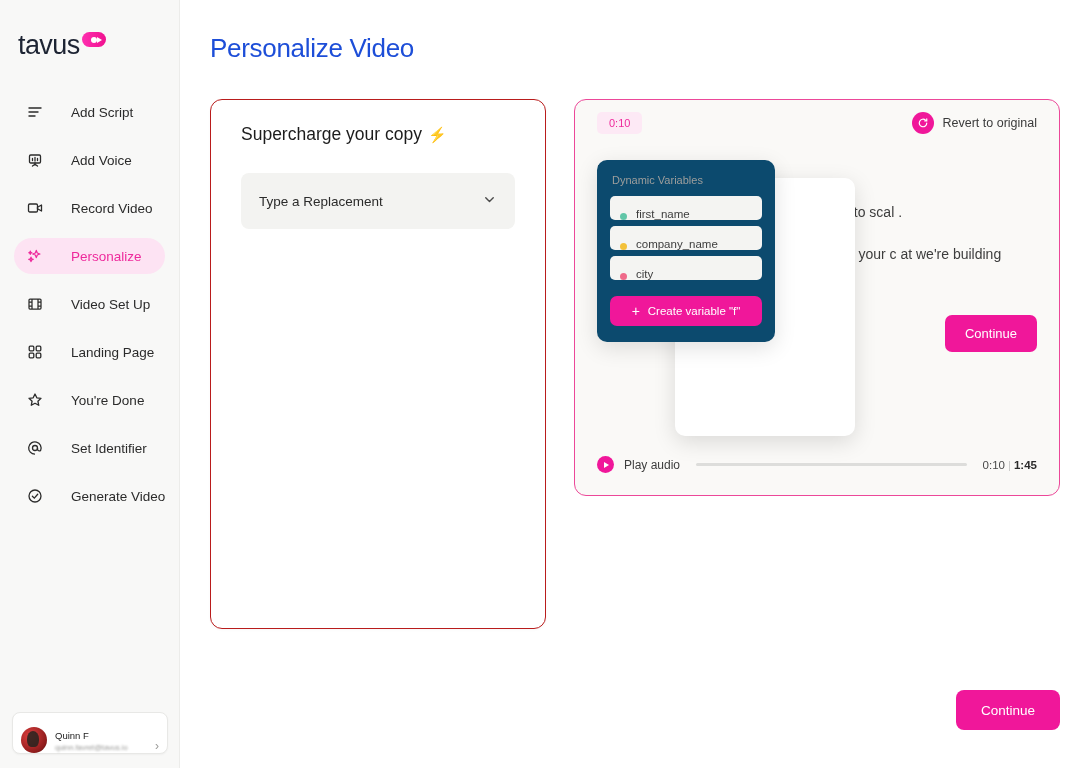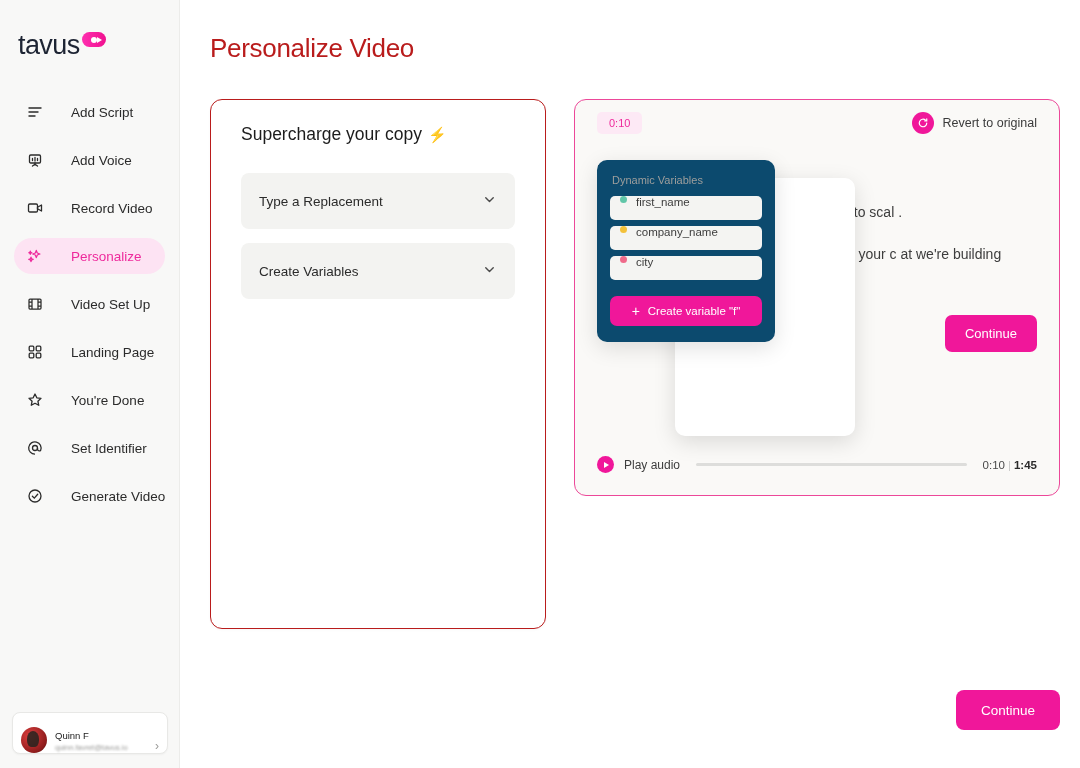--- a/index.html
+++ b/index.html
@@ -99,21 +99,21 @@
     filter: blur(0.9px);
   }
   .profile-chev { color: #9a9a98; font-size: 12px; }
 
   
   .main {
     flex: 1; position: relative; background: #fff;
     padding: 0 30px;
   }
   .page-title {
-    font-size: 26px; color: #b91c1c; font-weight: 400;
+    font-size: 26px; color: #1d4ed8; font-weight: 400;
     padding-top: 33px; letter-spacing: -0.3px;
   }
   .cards {
     display: flex; gap: 28px; margin-top: 35px;
   }
 
   
   .card-left {
     width: 336px; height: 530px;
     background: #fff;
@@ -218,21 +218,21 @@
     width: 178px;
     background: #0c4a6e;
     border-radius: 10px;
     box-shadow: 0 6px 22px rgba(0,0,0,0.12);
     padding: 14px 13px 16px 13px;
     z-index: 6;
   }
   .pop-title { font-size: 11px; color: #9e9e9c; margin-bottom: 10px; margin-left: 2px; }
   .var-row {
     height: 24px; border-radius: 5px; background: #f4f4f2;
-    display: flex; align-items: flex-start; gap: 9px;
+    display: flex; align-items: flex-end; gap: 9px;
     padding: 0 10px; margin-bottom: 6px;
     font-size: 11.5px; color: #3d3d3d; cursor: pointer;
   }
   .dot { width: 7px; height: 7px; border-radius: 50%; flex: 0 0 7px; }
   .create-var {
     margin-top: 16px;
     height: 30px; border-radius: 7px;
     background: #f0179a; color: #fff;
     display: flex; align-items: center; justify-content: center; gap: 8px;
     font-size: 11.5px; cursor: pointer;
@@ -383,28 +383,20 @@
 
         <div class="accordion">
           <span>Type a Replacement</span>
           <span class="chev-down">
             <svg width="15" height="15" viewBox="0 0 16 16" fill="none" stroke="#4a4a4a" stroke-width="1.5" stroke-linecap="round" stroke-linejoin="round">
                 <path d="M4 6.2l4 4 4-4"></path>
               </svg>
           </span>
         </div>
 
-        <div class="accordion">
-          <span>Create Variables</span>
-          <span class="chev-down">
-            <svg width="15" height="15" viewBox="0 0 16 16" fill="none" stroke="#4a4a4a" stroke-width="1.5" stroke-linecap="round" stroke-linejoin="round">
-                <path d="M4 6.2l4 4 4-4"></path>
-              </svg>
-          </span>
-        </div>
       </div>
 
       <div class="card-right">
 
         <div class="rc-top">
           <span class="time-badge">0:10</span>
           <span class="revert">
             <span class="revert-ico">
               <svg width="12" height="12" viewBox="0 0 16 16" fill="none" stroke="#ffffff" stroke-width="1.6" stroke-linecap="round">
                   <path d="M13 8a5 5 0 11-1.6-3.7"></path>

